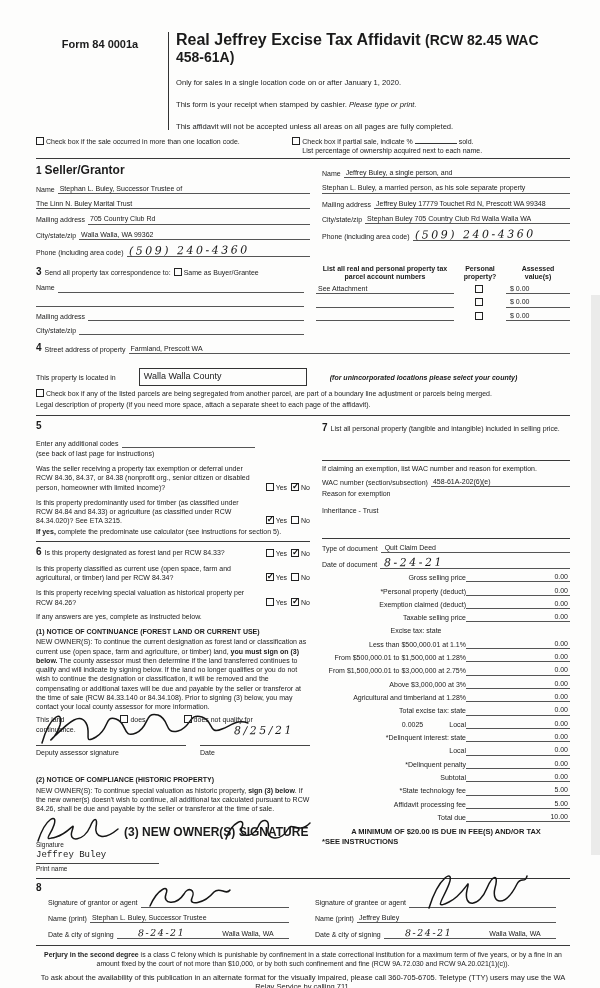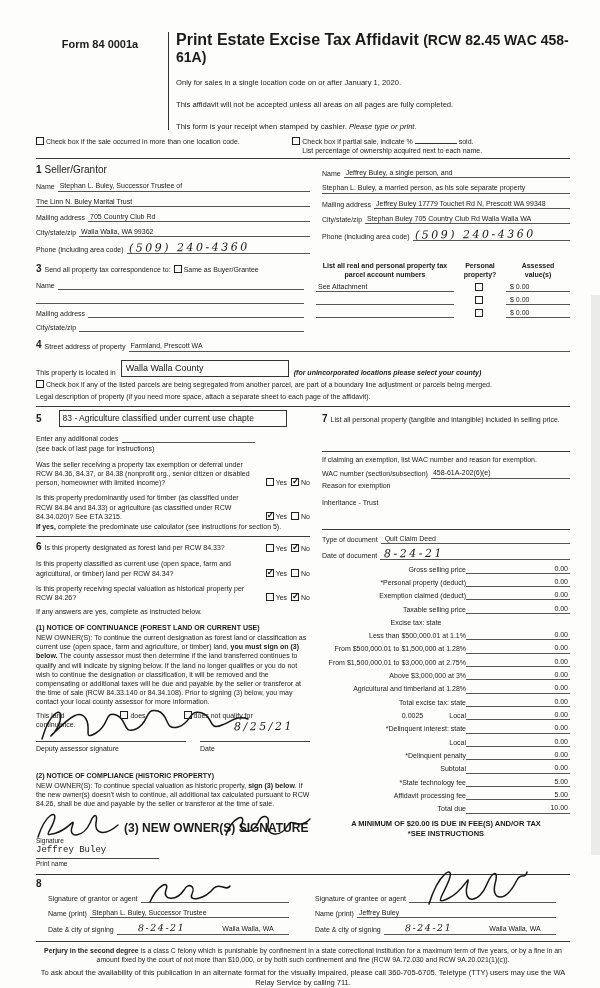--- a/index.html
+++ b/index.html
@@ -36,21 +36,21 @@
   .cb { display:inline-block; width:8px; height:8px; border:1px solid #222; vertical-align:-1px; position:relative; margin-right:2px; flex:none; }
   .cb.checked::after { content:"✓"; position:absolute; left:0; top:-3px; font-size:9px; font-weight:bold; color:#111; }
   .check-row { display:flex; margin-top:5px; }
   .check-left { width:48%; }
   .check-right { width:52%; }
   .blank40 { display:inline-block; width:42px; border-bottom:1px solid #333; height:7px; }
   .indent10 { padding-left:10px; }
 
   
   .secno { font-weight:bold; font-size:10px; margin-right:3px; }
-  .sectitle { font-weight:normal; font-size:10px; }
+  .sectitle { font-weight:bold; font-size:12px; }
   .f { display:flex; align-items:flex-end; margin-top:5px; }
   .f .lab { white-space:nowrap; padding-right:3px; }
   .f .val { flex:1; border-bottom:1px solid #555; padding:0 2px; min-height:9px; }
   .ul-only { border-bottom:1px solid #555; min-height:9px; margin-top:5px; }
 
   .cols { display:flex; margin-top:4px; }
   .colL { width:286px; padding-right:12px; }
   .colR { flex:1; }
 
   
@@ -60,21 +60,21 @@
   
   .ptable { margin-top:4px; }
   .pt-head { display:flex; font-weight:bold; text-align:center; line-height:1.15; }
   .pt-c1 { width:138px; } .pt-c2 { width:52px; } .pt-c3 { width:64px; }
   .pt-row { display:flex; align-items:flex-end; margin-top:3px; }
   .pt-row .pline { width:138px; border-bottom:1px solid #555; min-height:9px; padding-left:2px; }
   .pt-row .pcb { width:52px; text-align:center; }
   .pt-row .pval { width:64px; border-bottom:1px solid #555; padding-left:4px; }
 
   
-  .located-row { display:flex; align-items:flex-end; margin-top:8px; }
+  .located-row { display:flex; align-items:center; margin-top:14px;gap:18px; }
   .county-box { border:1px solid #333; width:168px; padding:2px 4px; font-size:9px; margin:0 5px; }
   .located-note { font-weight:bold; font-style:italic; }
   .legal-box { border:1px solid #333; height:52px; margin-top:2px; padding:4px; font-size:7.5px; }
 
   
   .sel-row { display:flex; align-items:center; }
   .sel-box { border:1.5px solid #333; width:228px; padding:2px 3px; font-size:8.5px; white-space:nowrap; overflow:hidden; margin-left:14px; }
   .codes { display:flex; align-items:flex-end; margin-top:7px; width:80%; }
   .codes .val { flex:1; border-bottom:1px solid #555; }
   .note { margin-top:1px; }
@@ -110,21 +110,21 @@
   .reason-val { margin-top:8px; }
   .doc-row { display:flex; align-items:flex-end; margin-top:4px; }
   .doc-row .lab { white-space:nowrap; padding-right:3px; }
   .doc-row .val { flex:1; border-bottom:1px solid #555; padding-left:4px; }
   .taxrow { display:flex; align-items:flex-end; margin-top:3.1px; }
   .tlabel { margin-left:auto; text-align:right; white-space:nowrap; }
   .tprefix { display:inline-block; padding-right:26px; }
   .tline { width:104px; border-bottom:1px solid #555; text-align:right; padding-right:2px; min-height:9px; }
   .tax-subhead { text-align:center; margin:4px 60px 0 0; }
   .min-note { text-align:center; font-weight:bold; font-size:7.5px; margin-top:5px; }
-  .see-instr { text-align:center; font-weight:bold; font-size:7.5px; }
+  .see-instr { text-align:left; font-weight:bold; font-size:7.5px; }
 
   
   .s8 { margin-top:5px; border-top:1px solid #333; padding-top:2px; }
   .s8title { display:flex; align-items:flex-start; }
   .s8cols { display:flex; }
   .s8col { width:50%; padding:0 14px 0 12px; position:relative; }
   .dc-row { display:flex; align-items:flex-end; margin-top:5px; }
   .dc-row .lab { white-space:nowrap; padding-right:3px; }
   .dc-row .v1 { flex:1.1; border-bottom:1px solid #555; text-align:center; }
   .dc-row .v2 { flex:1; border-bottom:1px solid #555; text-align:center; }
@@ -138,24 +138,24 @@
 
 <div class="page">
   <div class="scan-strip"></div>
 
   <div class="header">
     <div class="logo-block">
       <div class="form-no">Form 84 0001a</div>
     </div>
     <div class="vdiv"></div>
     <div class="title-block">
-      <div class="form-title"><span>Print Estate Excise Tax Affidavit</span> <span class="rcw">(RCW 82.45 WAC 458-61A)</span></div>
+      <div class="form-title"><span>Real Jeffrey Excise Tax Affidavit</span> <span class="rcw">(RCW 82.45 WAC 458-61A)</span></div>
       <div class="sub">Only for sales in a single location code on or after January 1, 2020.</div>
+      <div class="sub"><span>This form is your receipt when stamped by cashier. </span><i>Please type or print.</i></div>
       <div class="sub">This affidavit will not be accepted unless all areas on all pages are fully completed.</div>
-      <div class="sub"><span>This form is your receipt when stamped by cashier. </span><i>Please type or print.</i></div>
     </div>
   </div>
 
   <div class="check-row">
     <div class="check-left">
       <span class="cb"></span><span>Check box if the sale occurred in more than one location code.</span>
     </div>
     <div class="check-right">
       <div><span class="cb"></span><span>Check box if partial sale, indicate %</span> <span class="blank40"></span> <span>sold.</span></div>
       <div class="indent10">List percentage of ownership acquired next to each name.</div>
@@ -264,21 +264,20 @@
     <div style="margin-top:2px;">Legal description of property (if you need more space, attach a separate sheet to each page of the affidavit).</div>
   </div>
 
   <div class="hr" style="margin-top:5px;"></div>
 
   <div class="cols" style="margin-top:0;">
 
     <div class="colL" style="position:relative;">
       <div class="sel-row">
         <span class="secno">5</span>
-        <span class="sel-box">83 - Agriculture classified under current use chapte</span>
       </div>
       <div class="codes">
           <span class="lab" style="padding-right:3px;">Enter any additional codes</span>
           <span class="val"></span>
         </div>
       <div class="note">(see back of last page for instructions)</div>
 
       <div class="q">
           <span class="qt">Was the seller receiving a property tax exemption or deferral under RCW 84.36, 84.37, or 84.38 (nonprofit org., senior citizen or disabled person, homeowner with limited income)?</span>
         <span class="yn"><span class="cb"></span><span>Yes</span><span class="cb checked"></span><span>No</span></span>

